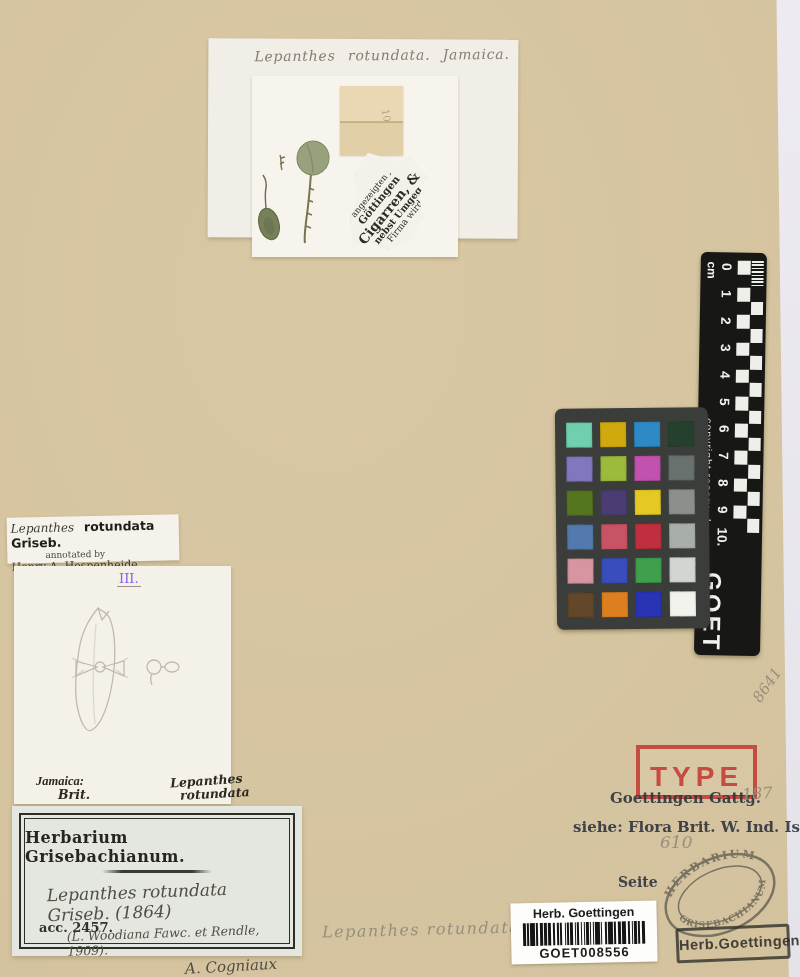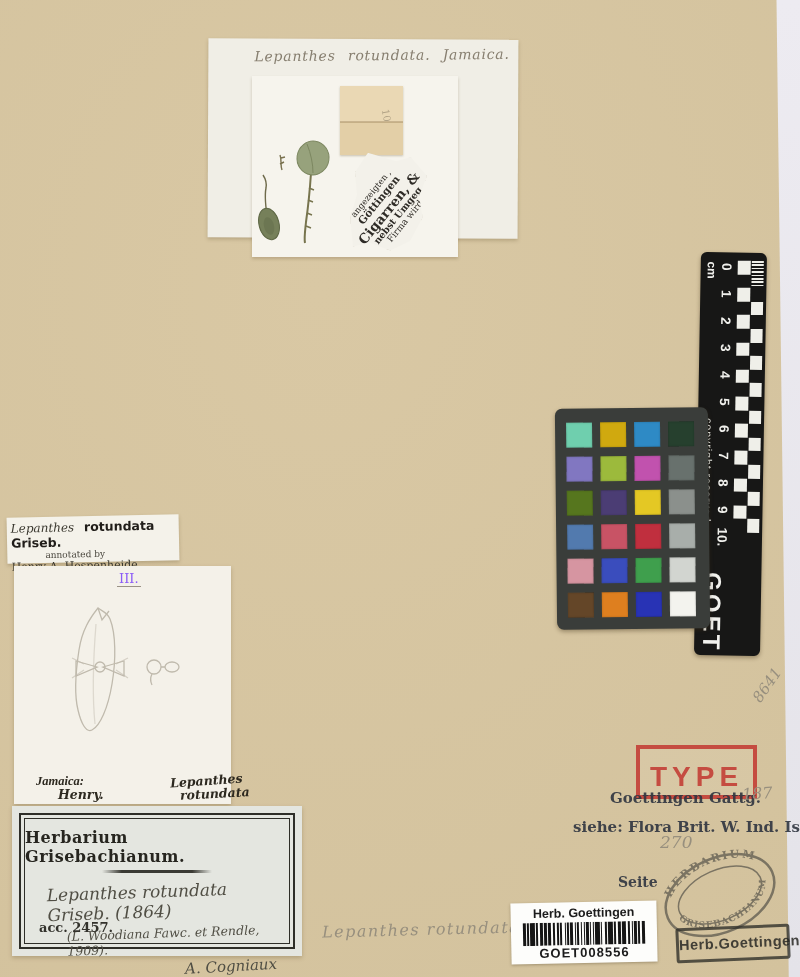--- a/index.html
+++ b/index.html
@@ -251,21 +251,21 @@
         <path d="M 82,58 C 79,96 78,128 81,158" opacity=".45"></path>
         <path d="M 62,95 L 83,101 L 62,110 Z M 110,95 L 89,101 L 110,110 Z"></path>
         <circle cx="86" cy="101" r="5"></circle>
         <path d="M 58,92 L 70,98 M 58,112 L 70,104 M 114,92 L 102,98 M 114,112 L 102,104" opacity=".6"></path>
         <circle cx="140" cy="101" r="7"></circle>
         <ellipse cx="158" cy="101" rx="7" ry="5"></ellipse>
         <path d="M 147,101 L 151,101 M 138,108 C 136,112 136,115 138,119"></path>
       </g>
     </svg>
     <div class="card-ink" style="left:22px;top:208px;font-family:Liberation Serif, serif;">Jamaica:</div>
-    <div class="card-ink" style="left:44px;top:221px;">Henry.</div>
+    <div class="card-ink" style="left:44px;top:221px;">Brit.</div>
     <div class="card-ink" style="left:156px;top:207px;transform:rotate(-4deg);">Lepanthes</div>
     <div class="card-ink" style="left:166px;top:220px;transform:rotate(-3deg);">rotundata</div>
   </div>
 
   <div id="grise-label" class="paper">
     <div id="grise-outer">
       <div id="grise-inner">
         <div id="grise-title">Herbarium Grisebachianum.</div>
         <div id="grise-ornament"></div>
         <div id="grise-name" class="grise-hand">Lepanthes rotundata Griseb. (1864)</div>
@@ -275,21 +275,21 @@
       </div>
     </div>
   </div>
 
   <div id="type-stamp" class="abs">TYPE</div>
 
   <div id="ref-line1" class="fraktur">Goettingen Gattg.</div>
   <div id="ref-num1" class="pencil">187</div>
   <div id="ref-line2" class="fraktur">siehe: Flora Brit. W. Ind. Isl.</div>
   <div id="ref-line3" class="fraktur">Seite</div>
-  <div id="ref-num3" class="pencil">270</div>
+  <div id="ref-num3" class="pencil">610</div>
 
   <div id="pencil-det" class="pencil">Lepanthes rotundata</div>
   <div id="pencil-num" class="pencil">8641</div>
 
   <div id="barcode-label" class="abs">
     <div id="barcode-inst">Herb. Goettingen</div>
     <div id="barcode"><i style="width: 2.3px; margin-right: 1.15px;"></i><i style="width: 2.3px; margin-right: 1.15px;"></i><i style="width: 4.6px; margin-right: 1.15px;"></i><i style="width: 2.3px; margin-right: 2.3px;"></i><i style="width: 2.3px; margin-right: 1.15px;"></i><i style="width: 3.45px; margin-right: 1.15px;"></i><i style="width: 2.3px; margin-right: 2.3px;"></i><i style="width: 2.3px; margin-right: 1.15px;"></i><i style="width: 2.3px; margin-right: 1.15px;"></i><i style="width: 2.3px; margin-right: 2.3px;"></i><i style="width: 1.15px; margin-right: 1.15px;"></i><i style="width: 2.3px; margin-right: 1.15px;"></i><i style="width: 2.3px; margin-right: 2.3px;"></i><i style="width: 1.15px; margin-right: 1.15px;"></i><i style="width: 2.3px; margin-right: 1.15px;"></i><i style="width: 1.15px; margin-right: 2.3px;"></i><i style="width: 1.15px; margin-right: 1.15px;"></i><i style="width: 2.3px; margin-right: 1.15px;"></i><i style="width: 1.15px; margin-right: 2.3px;"></i><i style="width: 1.15px; margin-right: 1.15px;"></i><i style="width: 4.6px; margin-right: 1.15px;"></i><i style="width: 1.15px; margin-right: 2.3px;"></i><i style="width: 2.3px; margin-right: 1.15px;"></i><i style="width: 4.6px; margin-right: 1.15px;"></i><i style="width: 2.3px; margin-right: 2.3px;"></i><i style="width: 2.3px; margin-right: 1.15px;"></i><i style="width: 4.6px; margin-right: 1.15px;"></i><i style="width: 2.3px; margin-right: 2.3px;"></i><i style="width: 1.15px; margin-right: 1.15px;"></i><i style="width: 2.3px; margin-right: 1.15px;"></i><i style="width: 2.3px; margin-right: 2.3px;"></i><i style="width: 2.3px; margin-right: 0px;"></i></div>
     <div id="barcode-code">GOET008556</div>
   </div>
 

